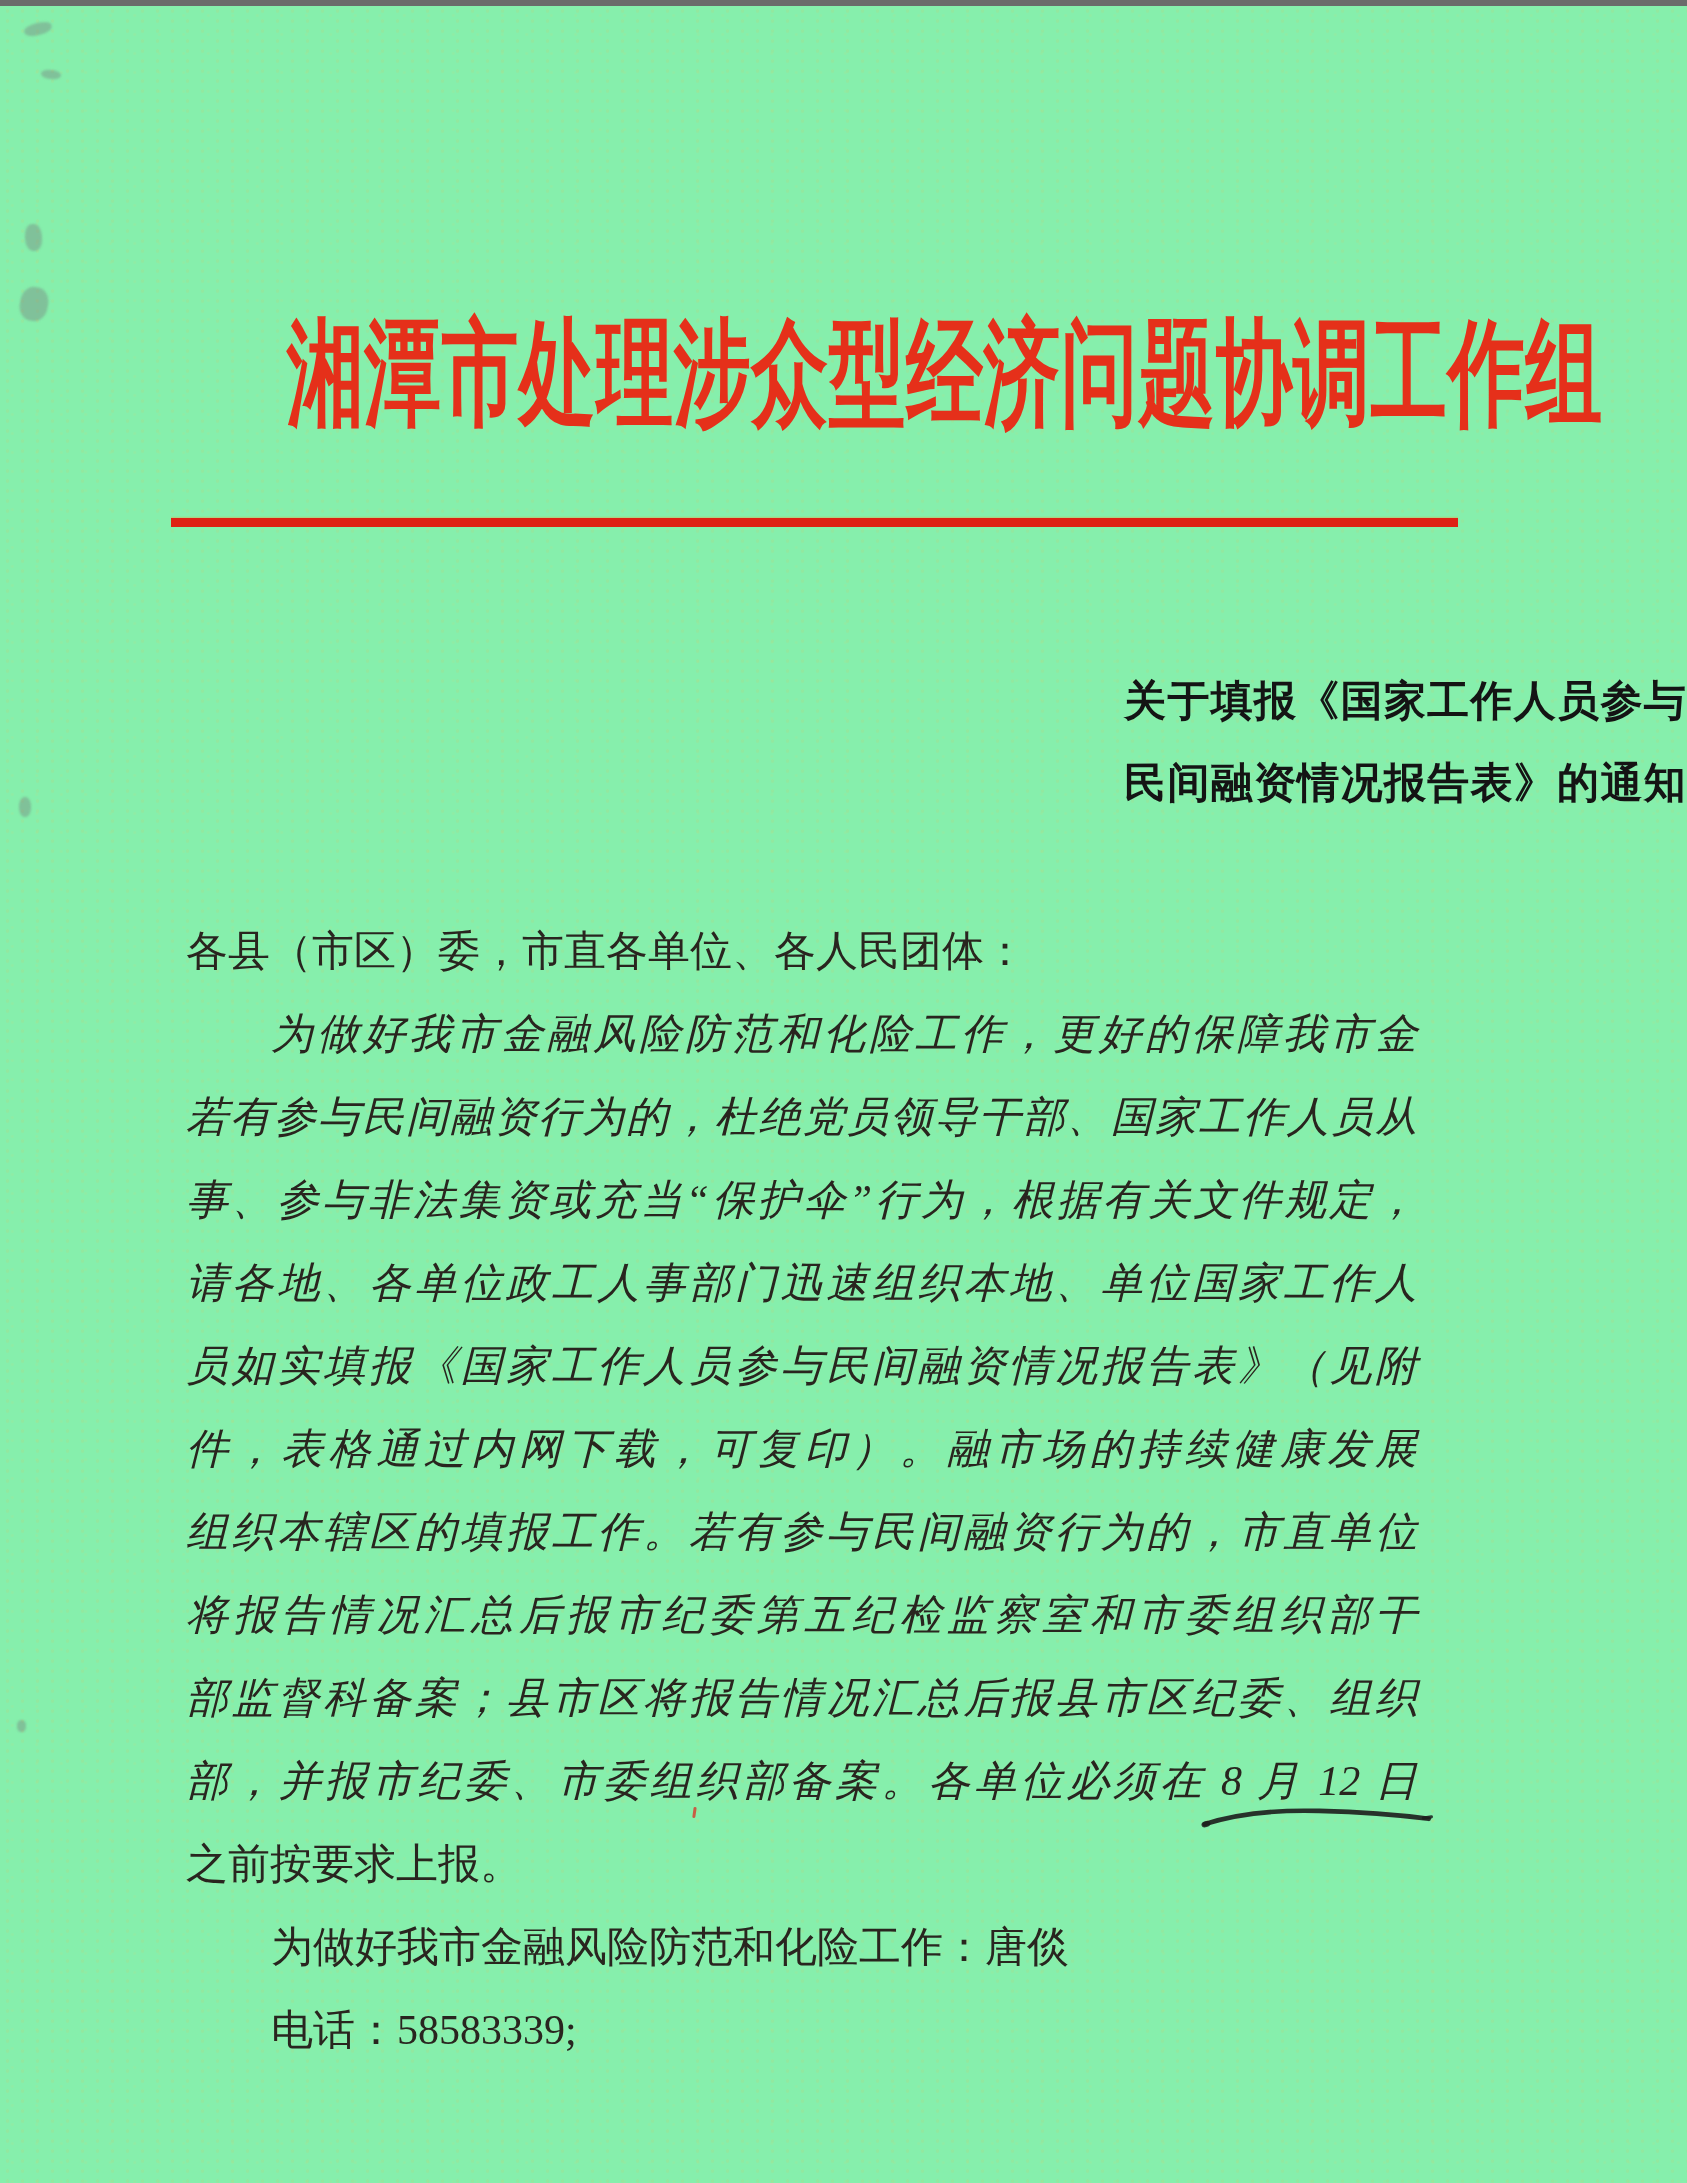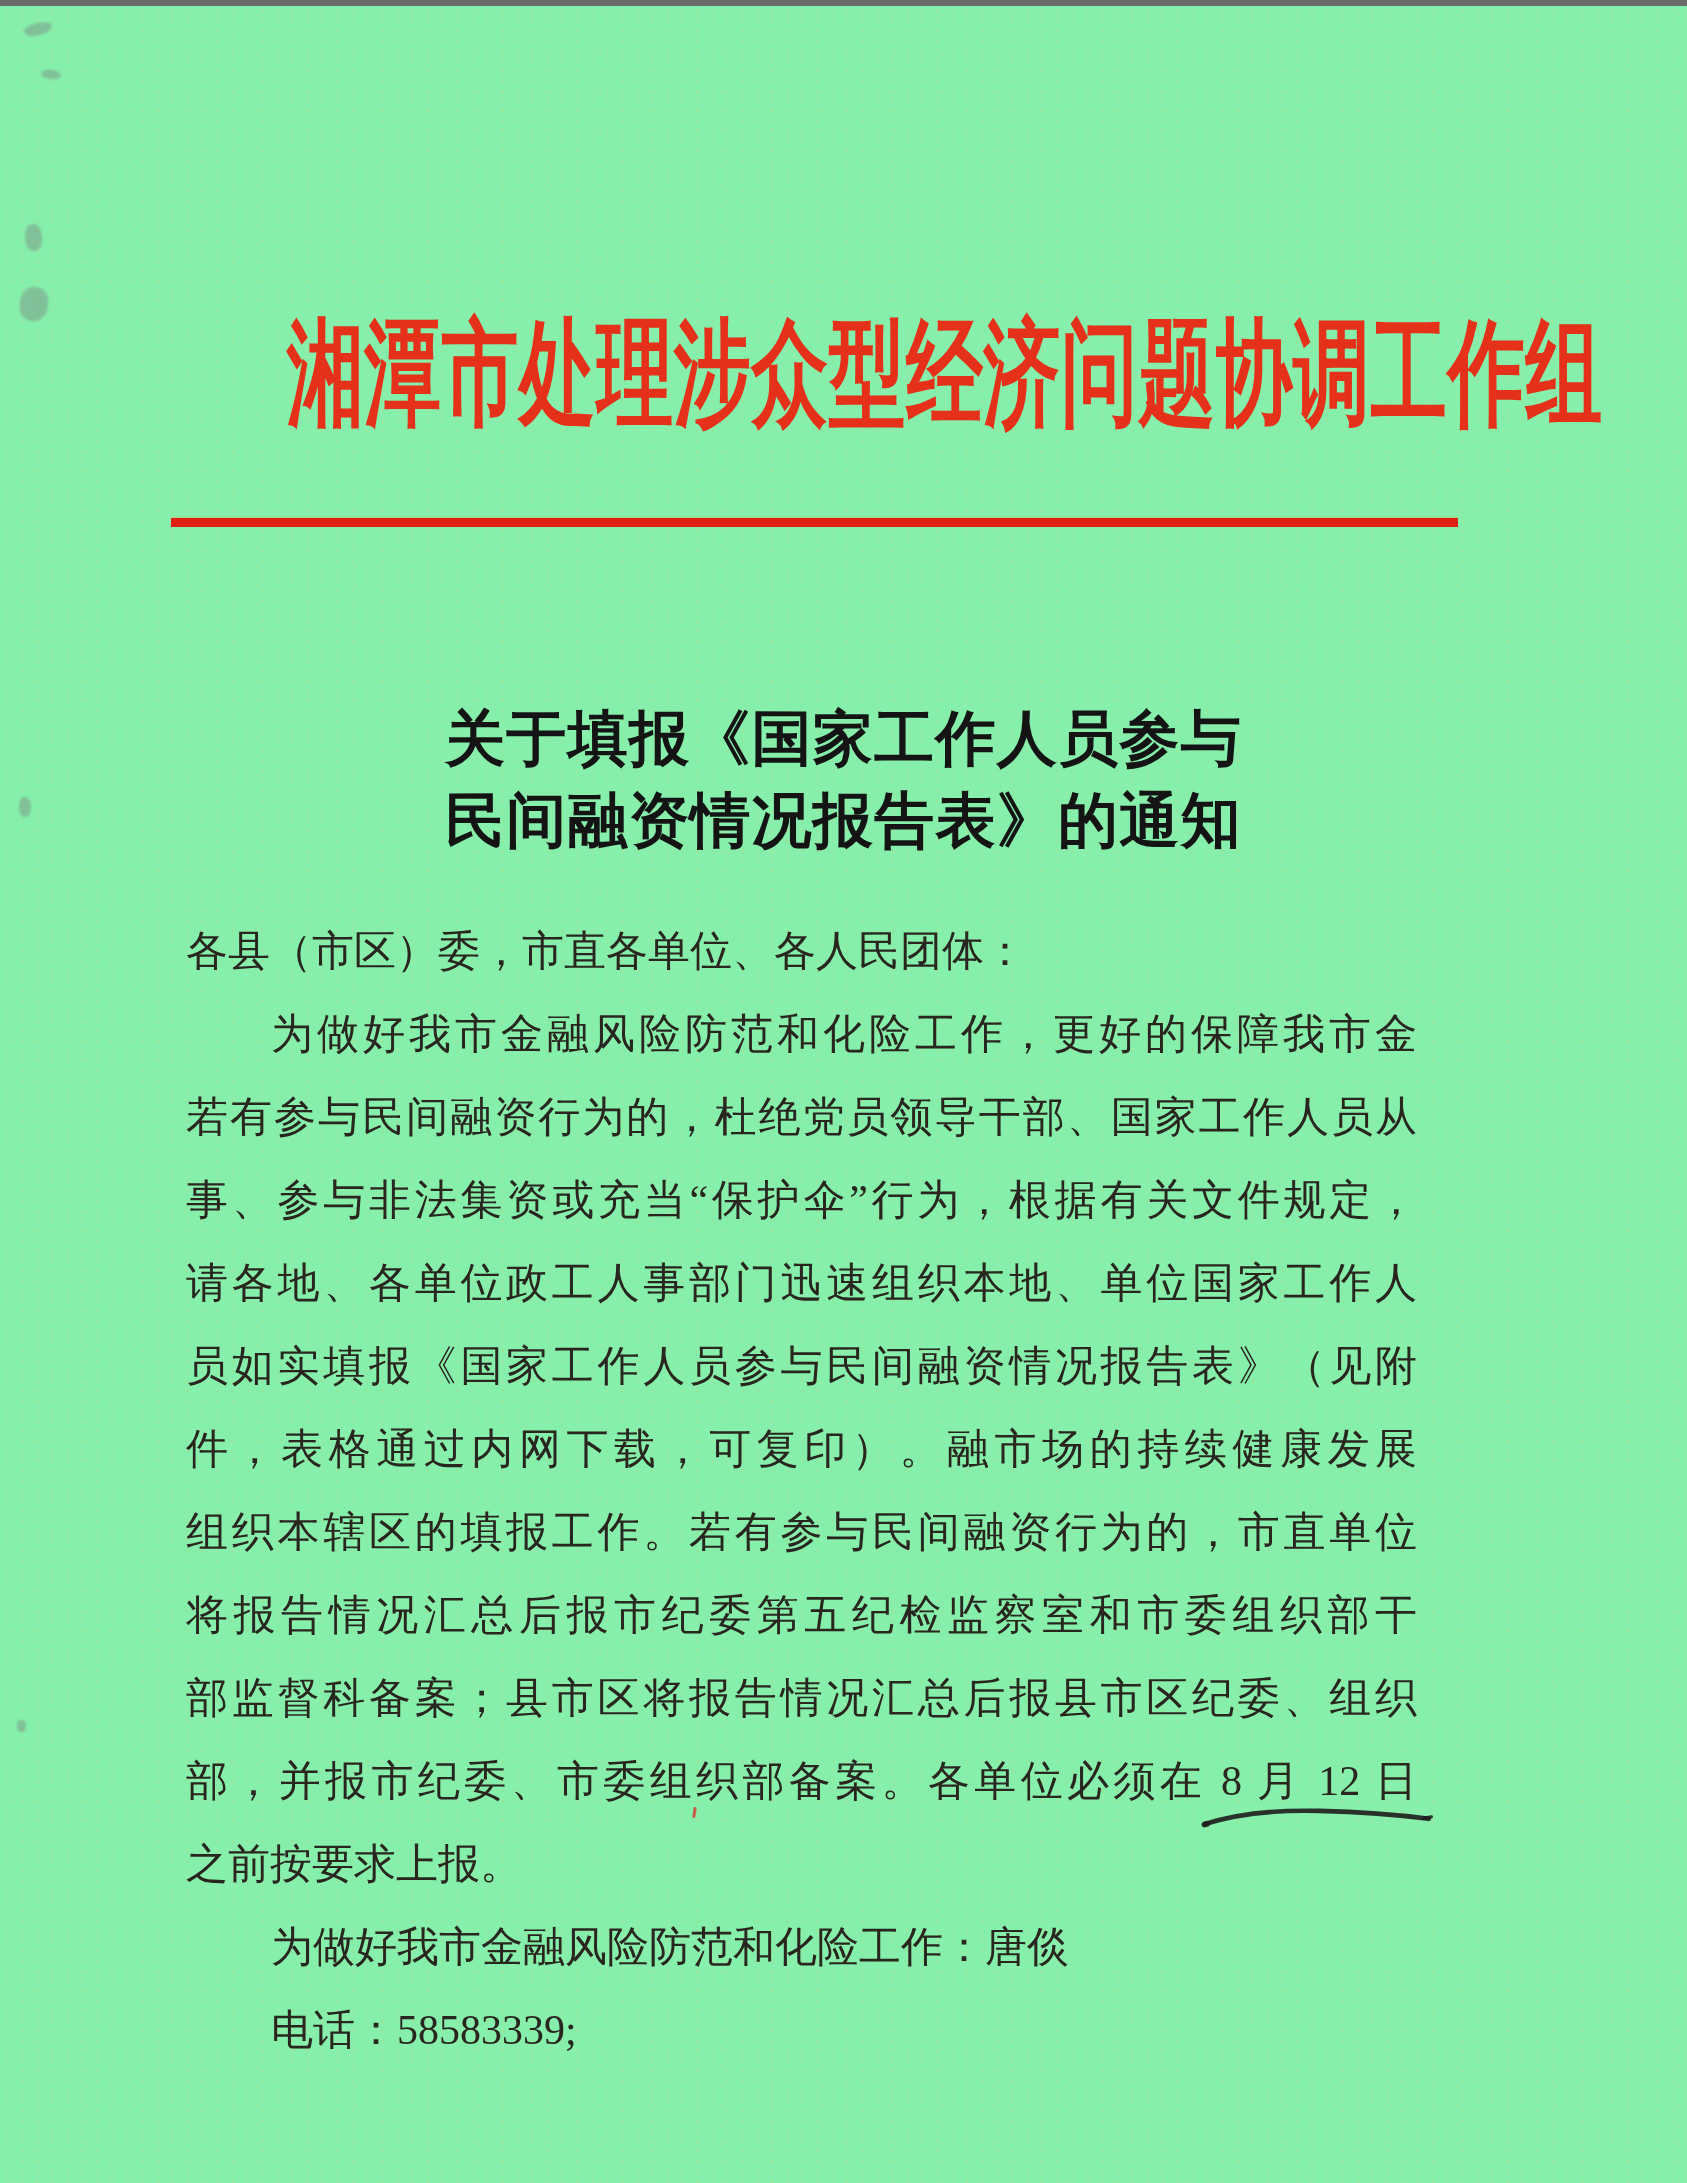--- a/index.html
+++ b/index.html
@@ -46,45 +46,46 @@
     left: 171px;
     top: 512px;
     width: 1287px;
     height: 8.6px;
     background: #de2114;
     box-shadow: 0 -1.3px 0 rgba(240,160,60,0.35);
   }
 
   .doc-title {
     position: absolute;
-    top: 692px;
+    top: 654px;
     left: 0;
     width: 100%;
-    text-align: center;
-    font-size: 60px;
+    text-align: right;
+    font-size: 42px;
     line-height: 82px;
     font-weight: bold;
     color: #141414;
     letter-spacing: 1.3px;
   }
 
   .body-text {
     position: absolute;
     top: 904px;
     left: 186px;
     width: 1231px;
     font-size: 42px;
     line-height: 83px;
     color: #29251f;
   }
   .line { min-height: 83px; }
   .just {
     text-align: justify;
     text-align-last: justify;
     text-justify: inter-character;
+    font-style: italic;
   }
   .indent { text-indent: 85px; }
 
   
   .deadline-underline {
     position: absolute;
     left: 1199px;
     top: 1797px;
   }
 

